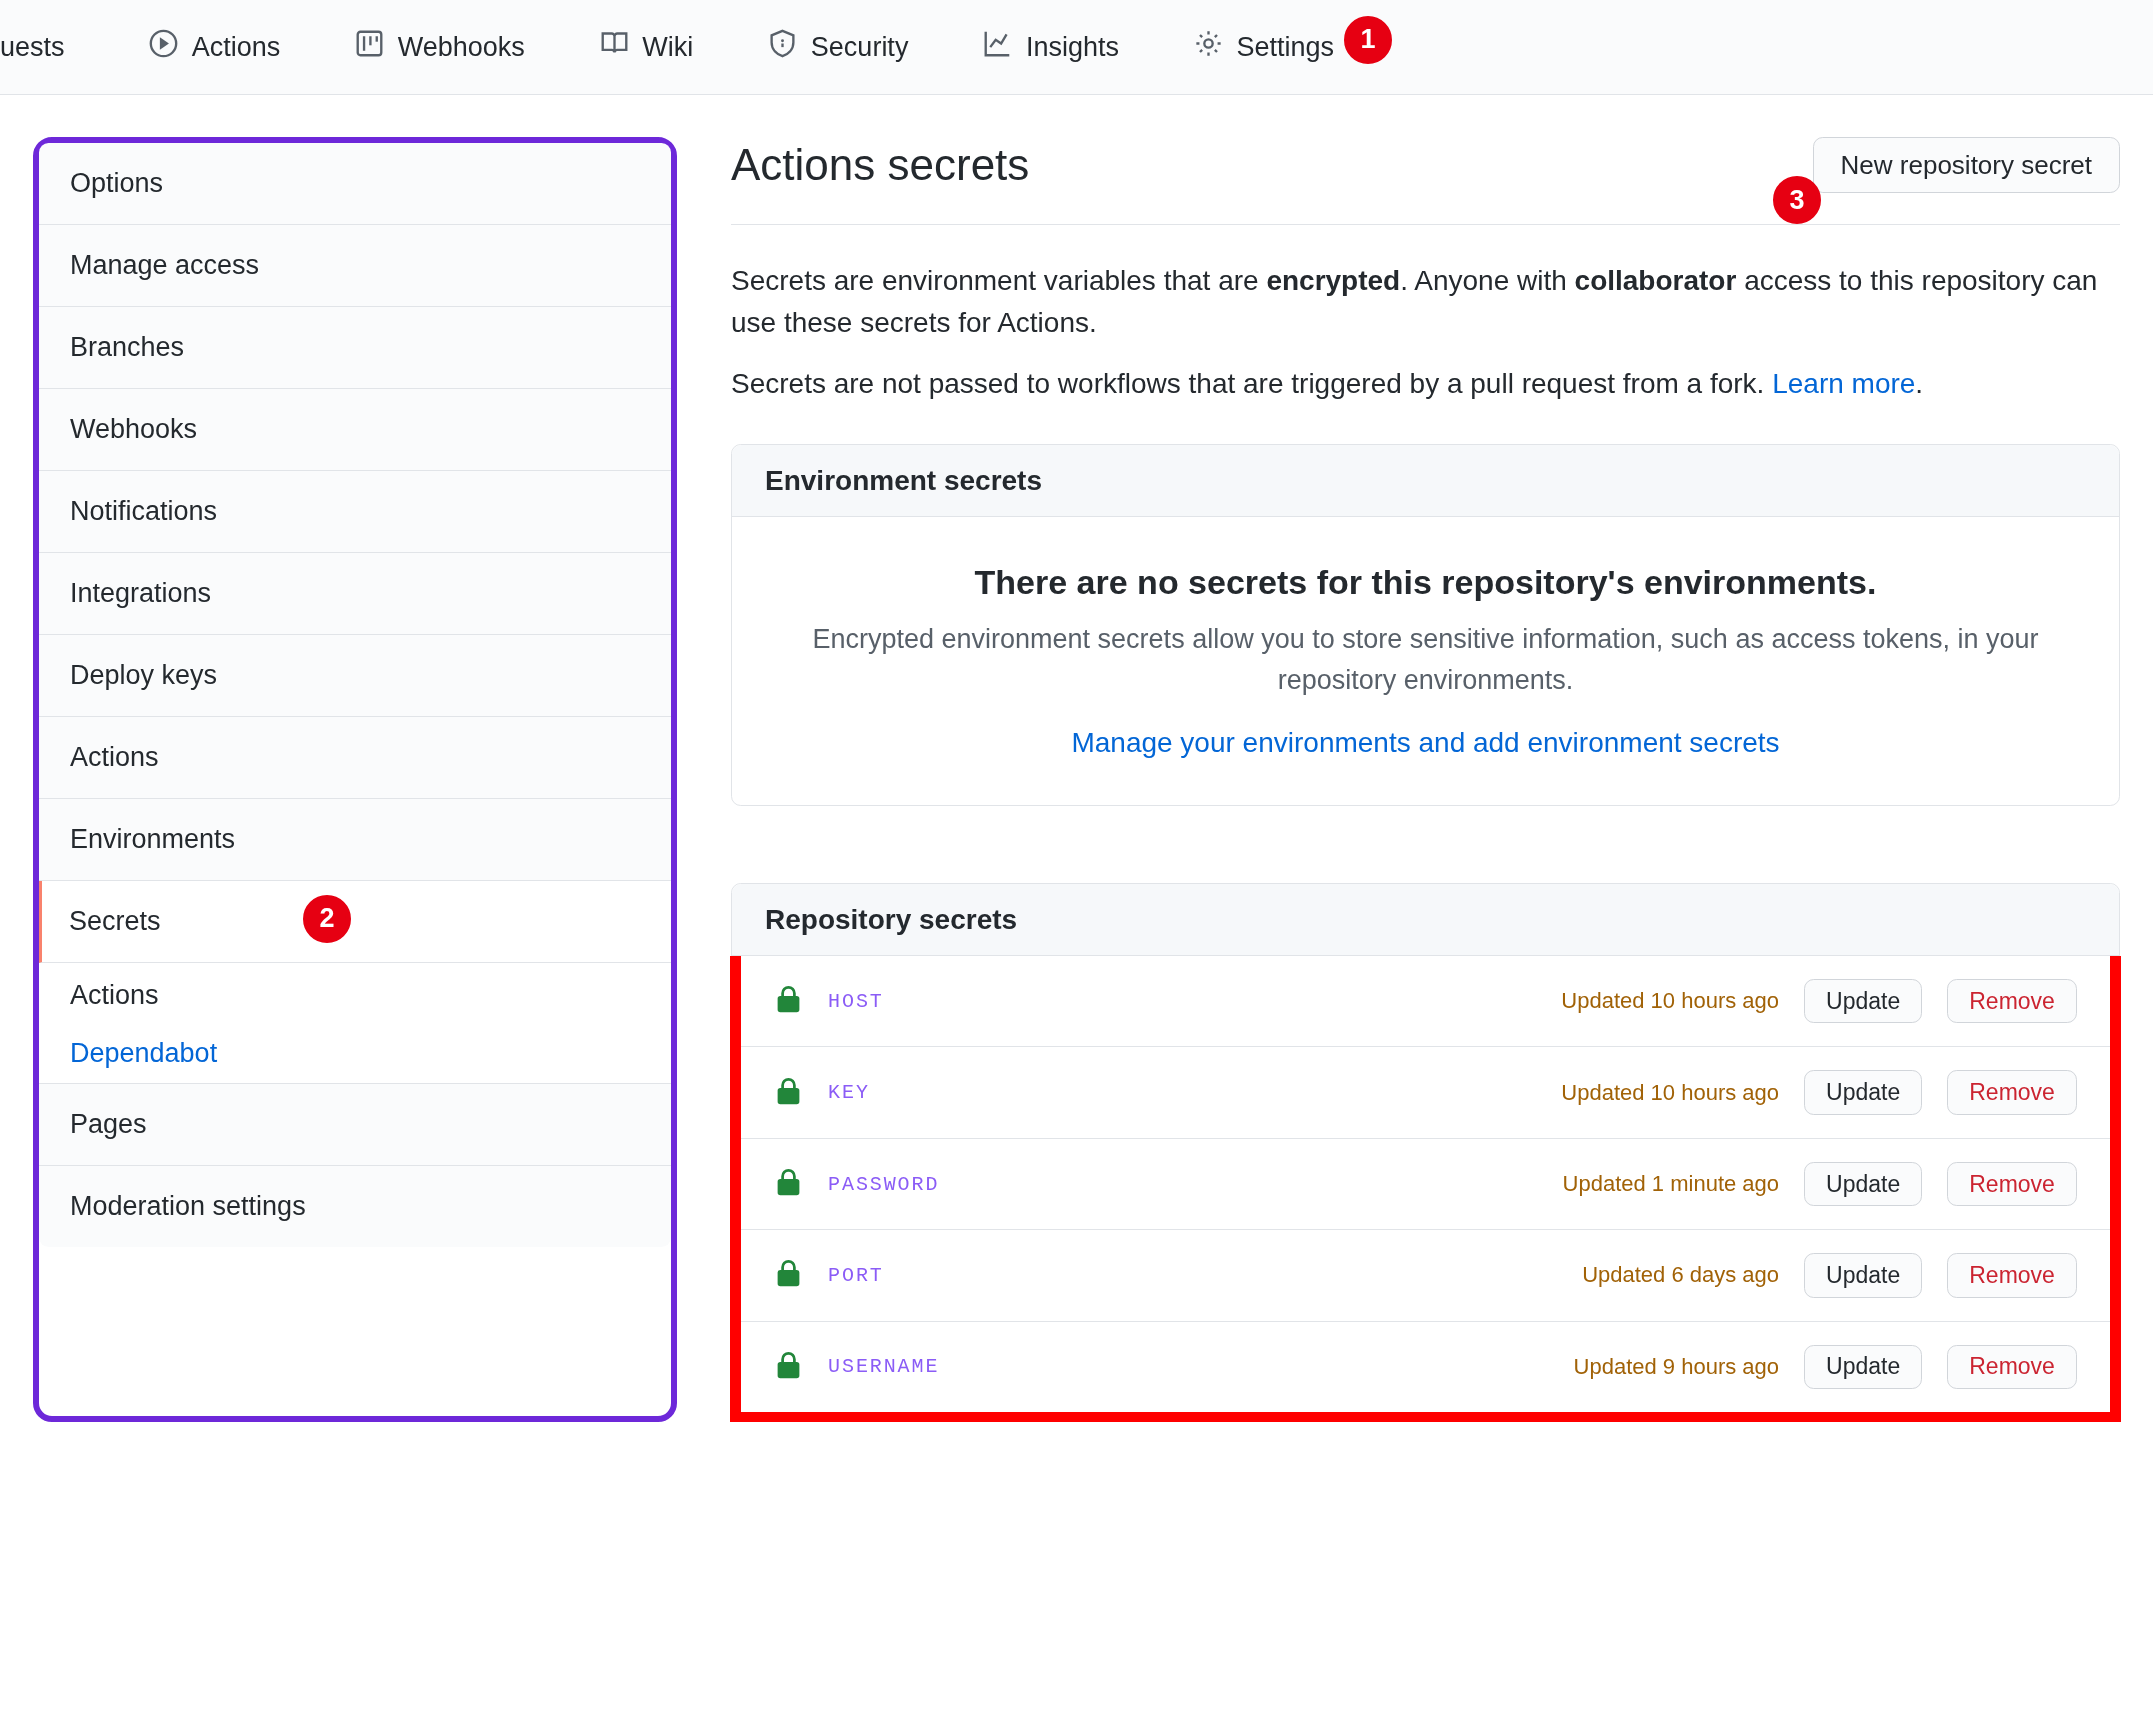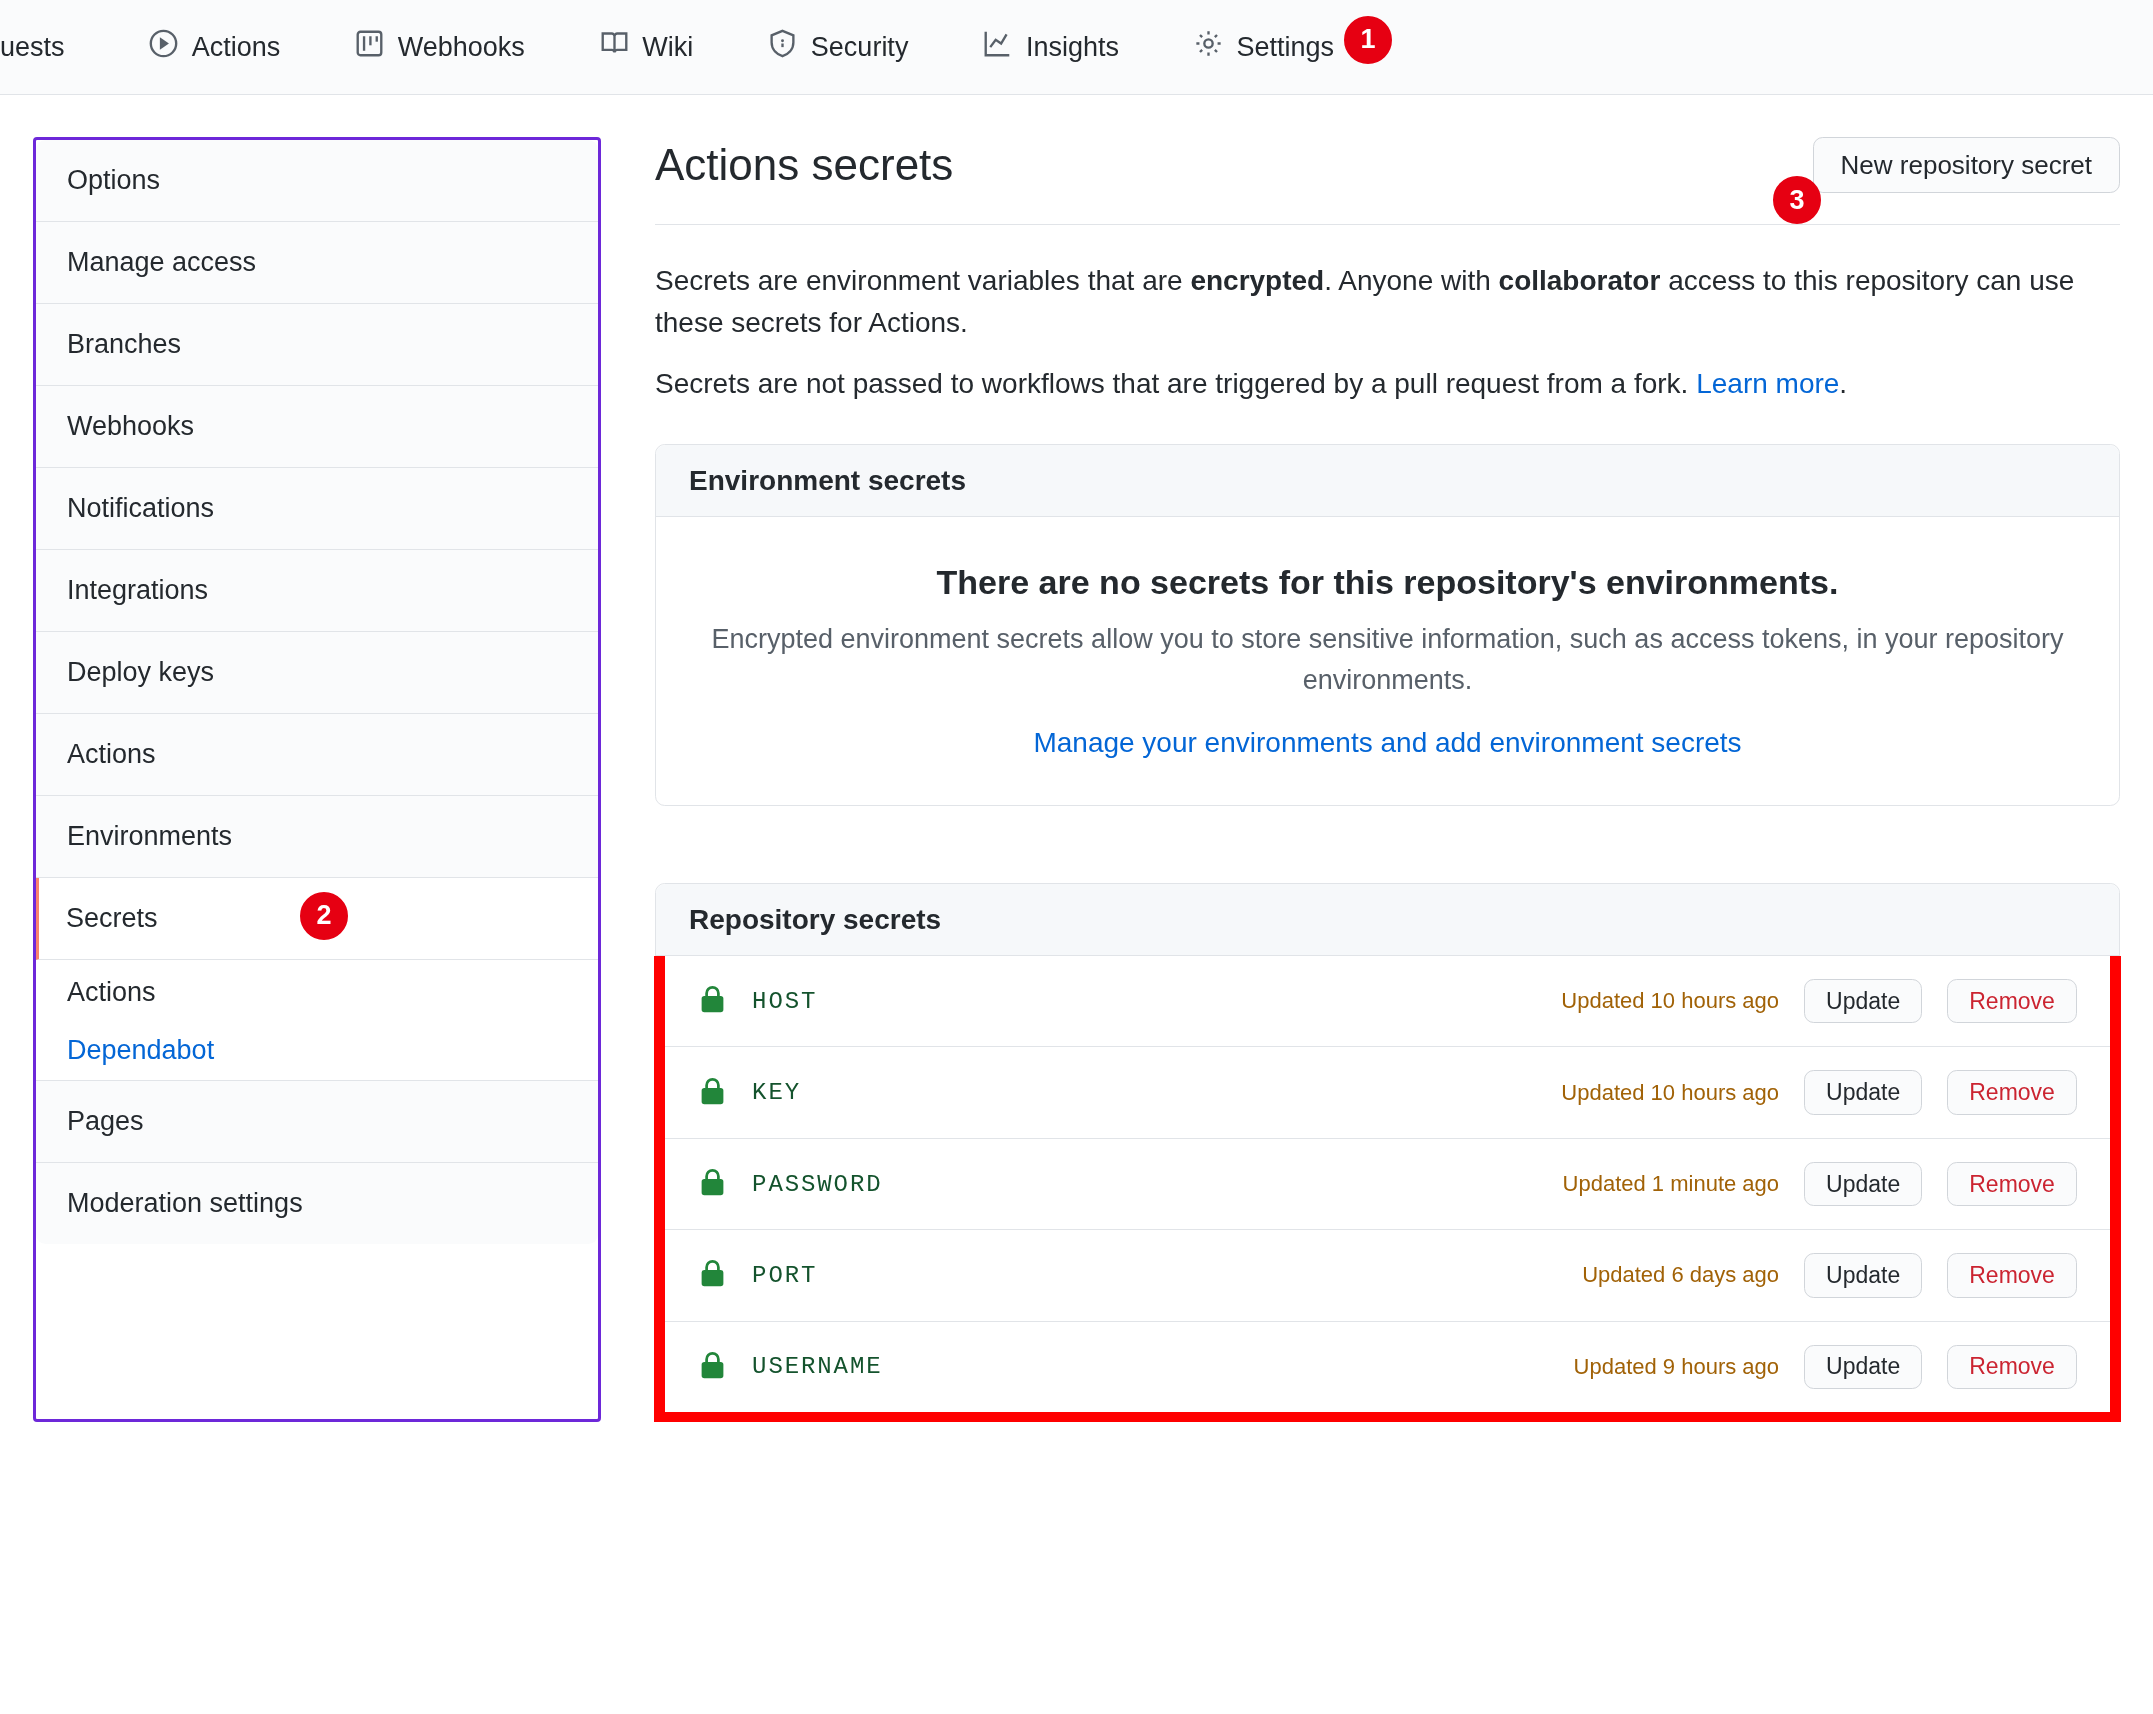--- a/index.html
+++ b/index.html
@@ -38,23 +38,23 @@
 
     
     .page {
       display: flex;
       padding: 42px 0 0 33px;
       gap: 54px;
     }
 
     
     .sidebar {
-      width: 568px;
-      border: 3px solid #6d28d9;
-      border-radius: 4px;
+      width: 644px;
+      border: 6px solid #6d28d9;
+      border-radius: 19px;
       background: #fff;
       flex-shrink: 0;
     }
     .sidebar ul { list-style: none; }
     .sidebar li {
       padding: 25px 31px;
       border-bottom: 1px solid #e1e4e8;
       font-size: 27px;
       color: #24292e;
       cursor: pointer;
@@ -154,22 +154,22 @@
       display: flex;
       align-items: center;
       padding: 23px 33px;
       border-bottom: 1px solid #e1e4e8;
       gap: 25px;
     }
     .secret-row:last-child { border-bottom: none; }
     .secret-row svg { width: 29px; height: 29px; fill: #22863a; flex-shrink: 0; }
     .secret-name {
       font-family: SFMono-Regular, Consolas, "Liberation Mono", Menlo, monospace;
-      font-size: 24px;
-      color: #14532d;
+      font-size: 20px;
+      color: #8b5cf6;
       letter-spacing: 1.9px;
       flex: 1;
     }
     .secret-updated {
       font-size: 22px;
       color: #a16207;
       white-space: nowrap;
     }
     .btn-sm {
       background: #fafbfc;

